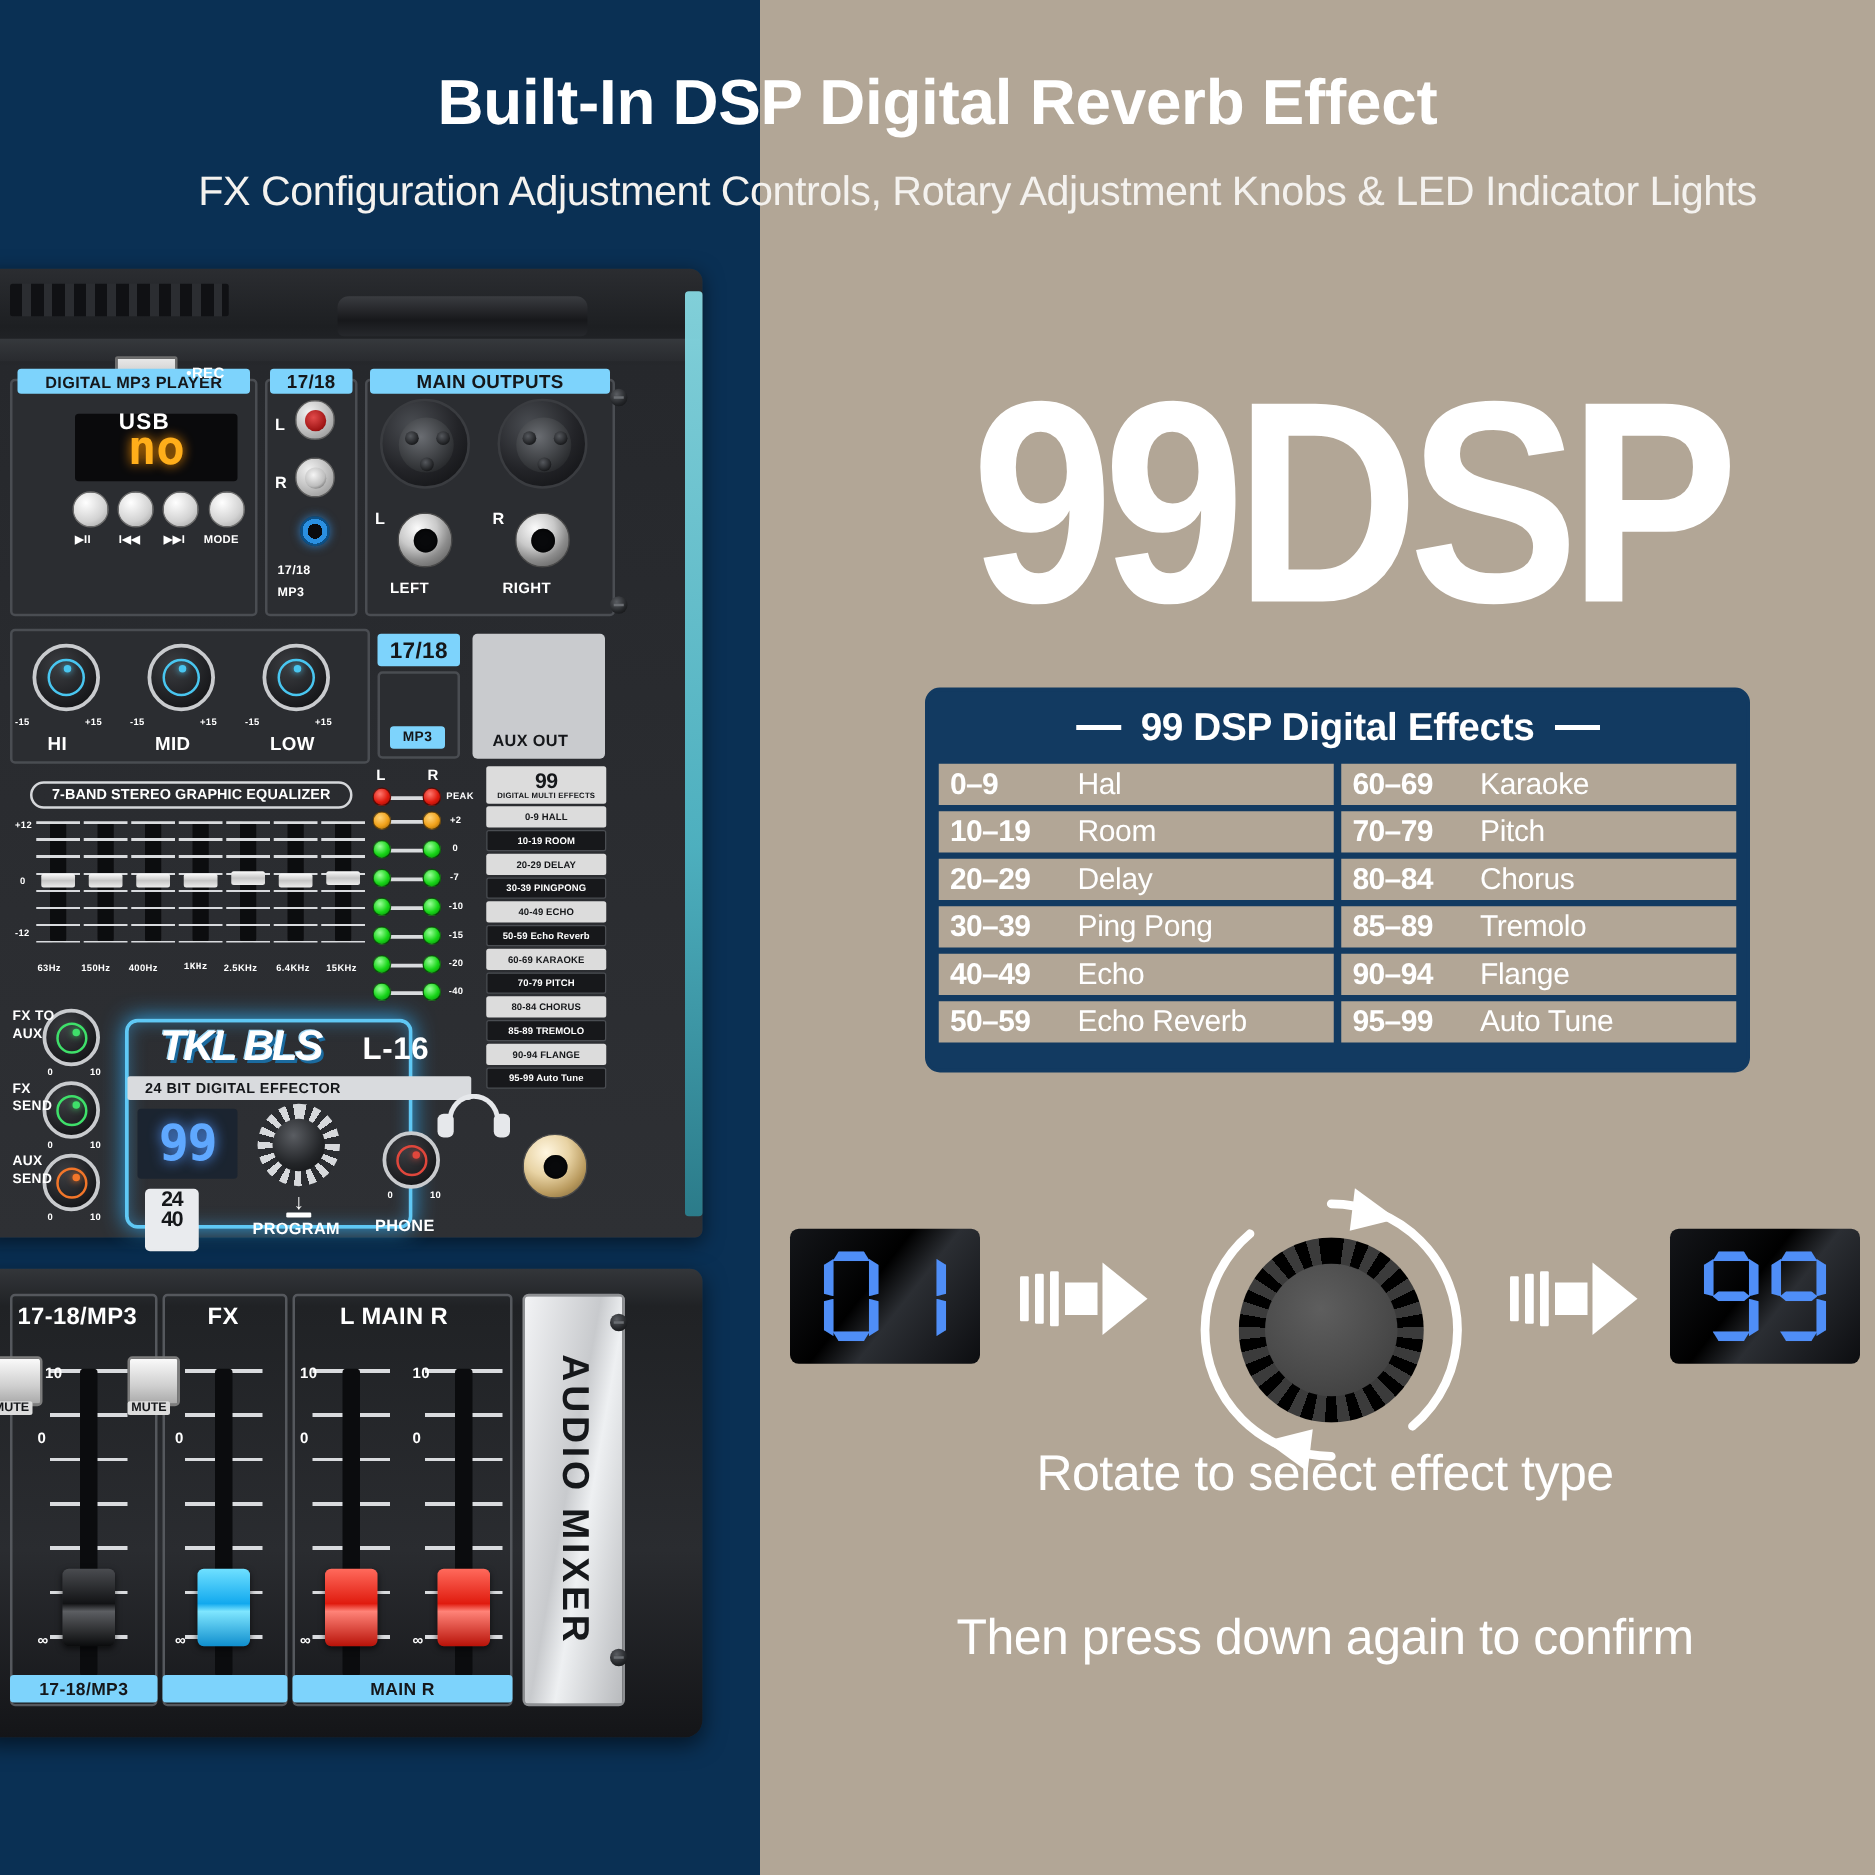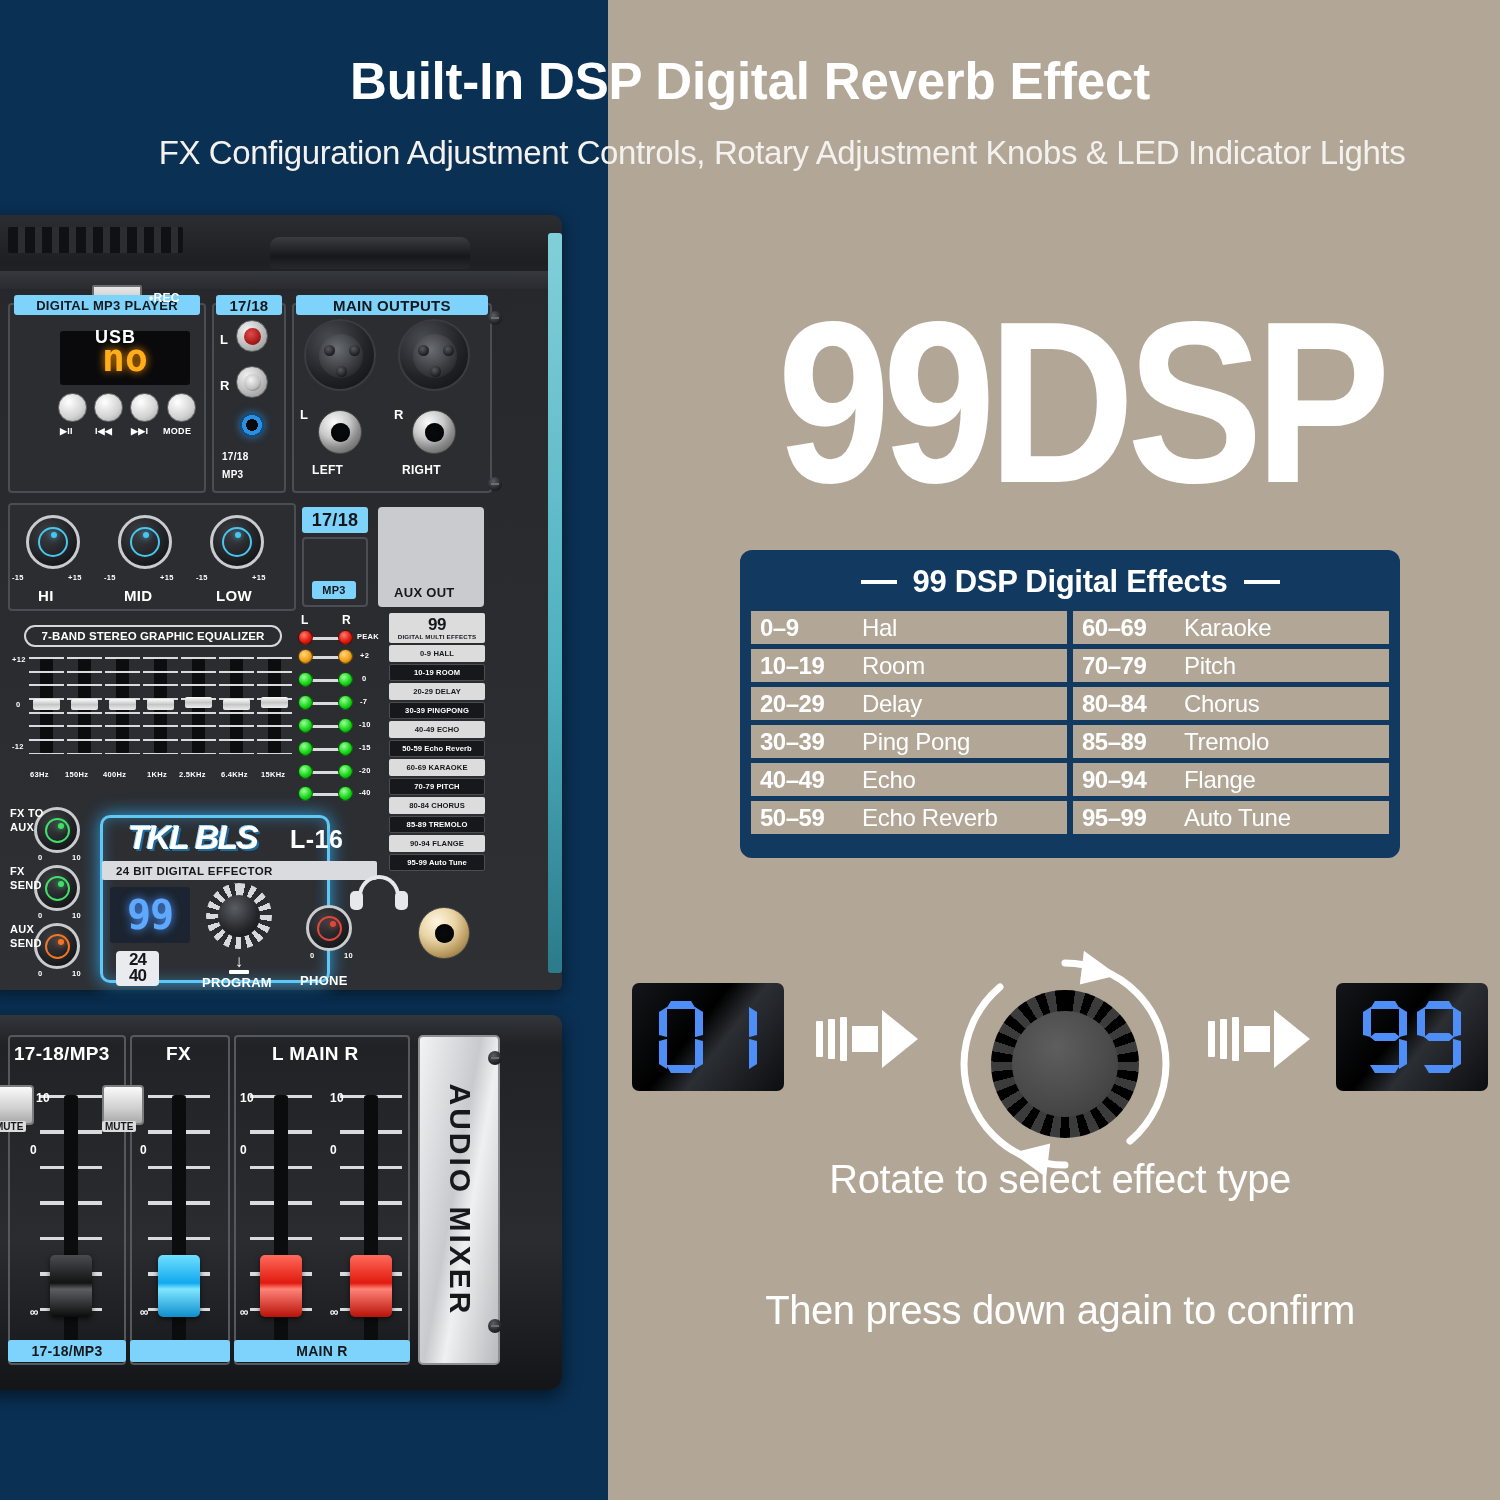--- a/index.html
+++ b/index.html
@@ -342,21 +342,21 @@
     position: absolute; left: 110px; top: 672px; width: 80px; height: 56px;
     background: #1b2430; border-radius: 3px;
     display: flex; align-items: center; justify-content: center;
   }
   .dsp-num {
     color: #5fa8ff; font-size: 40px; font-weight: bold; line-height: 40px;
     font-family: "DejaVu Sans Mono", monospace; letter-spacing: -1px;
     text-shadow: 0 0 10px rgba(80,150,255,.95);
   }
   .badge2440 {
-    position: absolute; left: 116px; top: 736px; width: 43px; height: 35px;
+    position: absolute; left: 116px; top: 736px; width: 43px; height: 50px;
     background: #e9ebee; border-radius: 4px; color: #15171a;
     font-size: 17px; font-weight: bold; line-height: 16px; text-align: center;
     padding-top: 1px; letter-spacing: -1px;
   }
   .program-knob {
     position: absolute; left: 206px; top: 668px; width: 66px; height: 66px;
     border-radius: 50%;
     background:
       repeating-conic-gradient(from 0deg, #d7d9dc 0deg 11deg, #2b2d31 11deg 22deg);
   }
@@ -712,21 +712,21 @@
   <div class="eq-slot" style="left:230px; top:442px;">
       <div class="eq-cap" style="top:42px;"></div>
     </div>
   <div class="eq-slot" style="left:268px; top:442px;">
       <div class="eq-cap" style="top:40px;"></div>
     </div>
 
   <div class="lbl xs" style="left:30px;  top:555px;">63Hz</div>
   <div class="lbl xs" style="left:65px;  top:555px;">150Hz</div>
   <div class="lbl xs" style="left:103px; top:555px;">400Hz</div>
-  <div class="lbl xs" style="left:147px; top:555px;">1KHz</div>
+  <div class="lbl xs" style="left:147px; top:555px;font-family:Liberation Mono, monospace;">1KHz</div>
   <div class="lbl xs" style="left:179px; top:555px;">2.5KHz</div>
   <div class="lbl xs" style="left:221px; top:555px;">6.4KHz</div>
   <div class="lbl xs" style="left:261px; top:555px;">15KHz</div>
 
   <div class="lbl" style="left:301px; top:398px; font-size:12px;">L</div>
   <div class="lbl" style="left:342px; top:398px; font-size:12px;">R</div>
 
   <div class="led-wire" style="left:305px; top:422px; width:40px;"></div>
   <div class="led red" style="left:298px; top:415px;"></div>
   <div class="led red" style="left:338px; top:415px;"></div>

